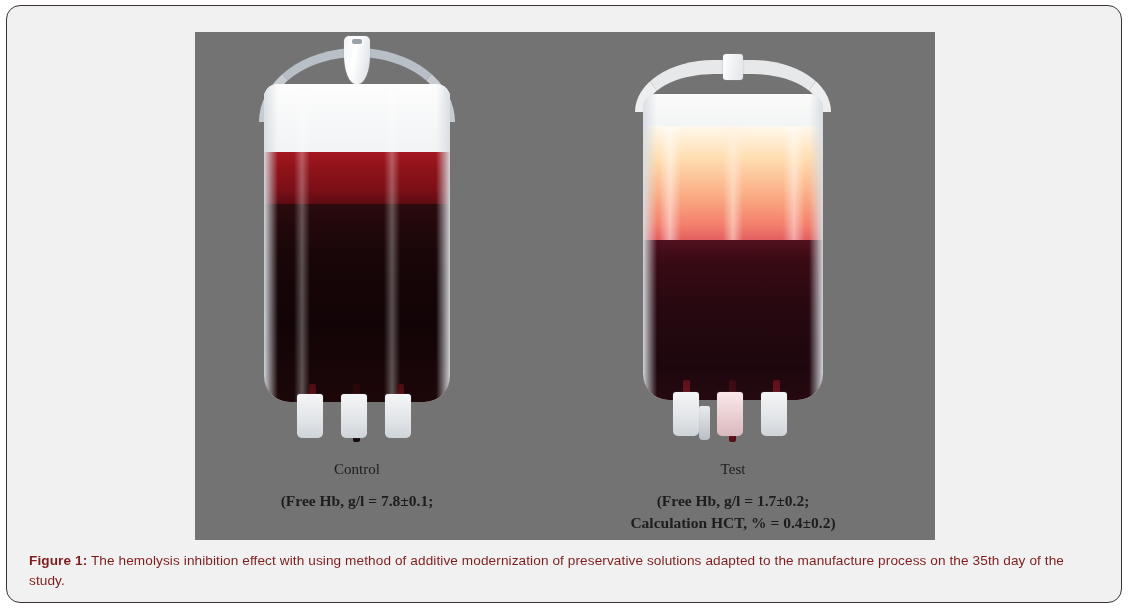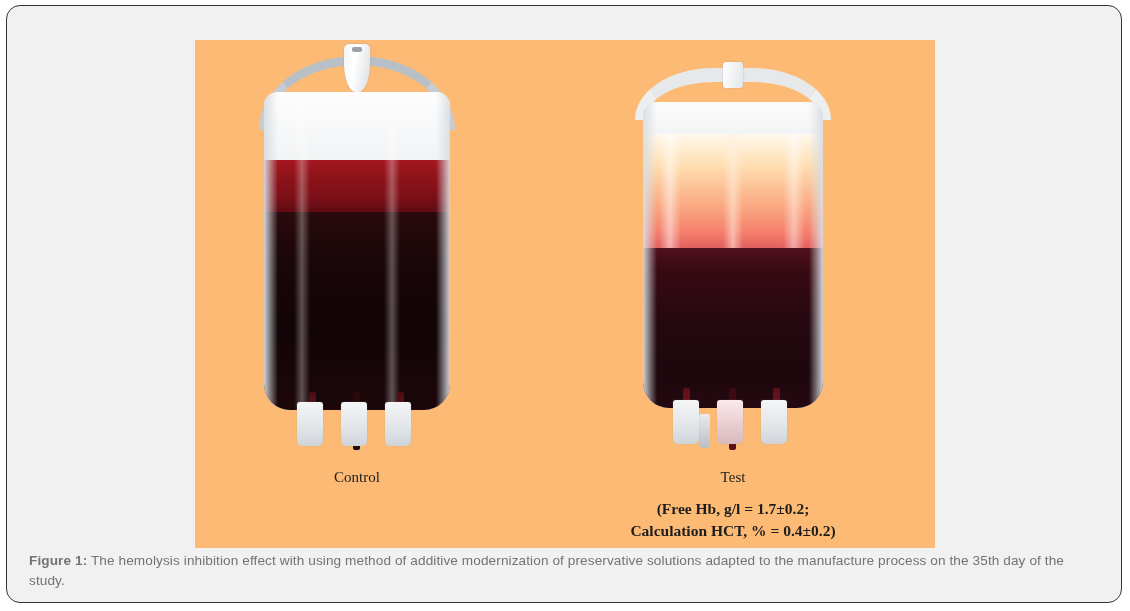--- a/index.html
+++ b/index.html
@@ -25,24 +25,24 @@
     background: #f1f1f2;
     border: 1.6px solid #3b3039;
     border-radius: 14px;
     overflow: hidden;
   }
 
   
   #figure-panel {
     position: absolute;
     left: 188px;
-    top: 34px;
+    top: 26px;
     width: 740px;
     height: 508px;
-    background: #fdba74;
+    background: #737373;
   }
 
   
   .bag-column {
     position: absolute;
     top: 0;
     width: 300px;
     height: 508px;
   }
   #column-control { left: 12px; }
@@ -202,21 +202,21 @@
   .bag-stats div { white-space: nowrap; }
 
   
   #figure-caption {
     position: absolute;
     left: 22px;
     top: 545px;
     width: 1068px;
     font-size: 13.6px;
     line-height: 19.5px;
-    color: #737373;
+    color: #7f1d1d;
     letter-spacing: .1px;
   }
   #figure-caption b { font-weight: bold; }
 </style>
 </head>
 <body>
 
 <div id="page-frame">
 
   <div id="figure-panel">
@@ -254,20 +254,21 @@
           <div class="tube" style="left:100px; height:26px; background:linear-gradient(180deg,#4a0d12,#6d1219);"></div>
           <div class="port" style="left:0px; top:6px;"></div>
           <div class="port" style="left:44px; top:6px;"></div>
           <div class="port" style="left:88px; top:6px;"></div>
         </div>
       </div>
 
       <div class="bag-caption bag-title">Control</div>
 
       <div class="bag-caption bag-stats">
+        <div>(Free Hb, g/l = 7.8±0.1;</div>
       </div>
     </div>
 
     <div class="bag-column" id="column-test">
 
       <div class="bag-photo">
 
         <div class="hanger" style="top:22px;">
           <div class="hanger-arc" style="top:6px; height:52px; border-top:14px solid #e6e8ea; border-left:10px solid #eceef0; border-right:10px solid #eceef0; border-radius:40% 40% 0 0 / 100% 100% 0 0;"></div>
           <div class="hanger-tab" style="width:20px; height:26px; background:linear-gradient(100deg,#ffffff,#e2e5e8); border-radius:3px;"></div>

